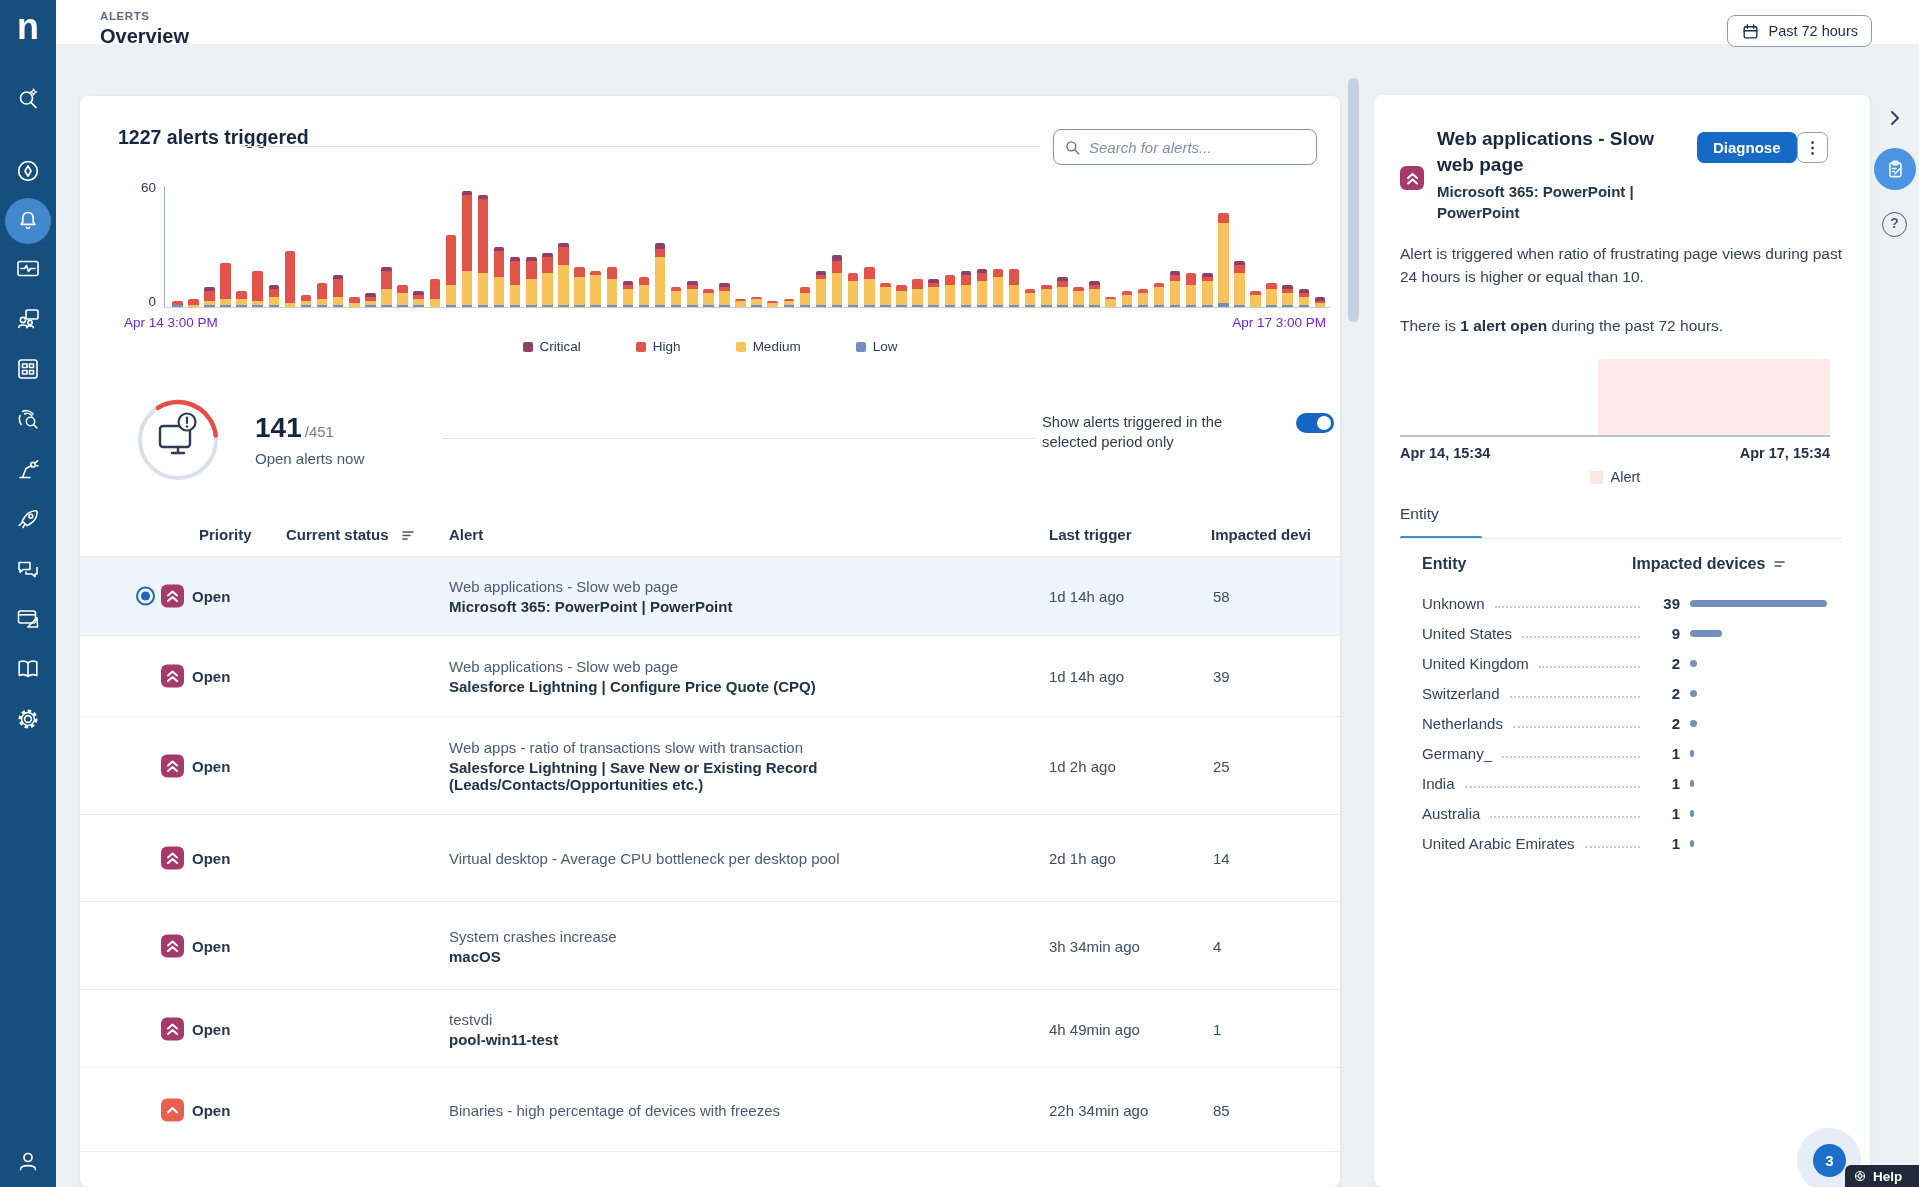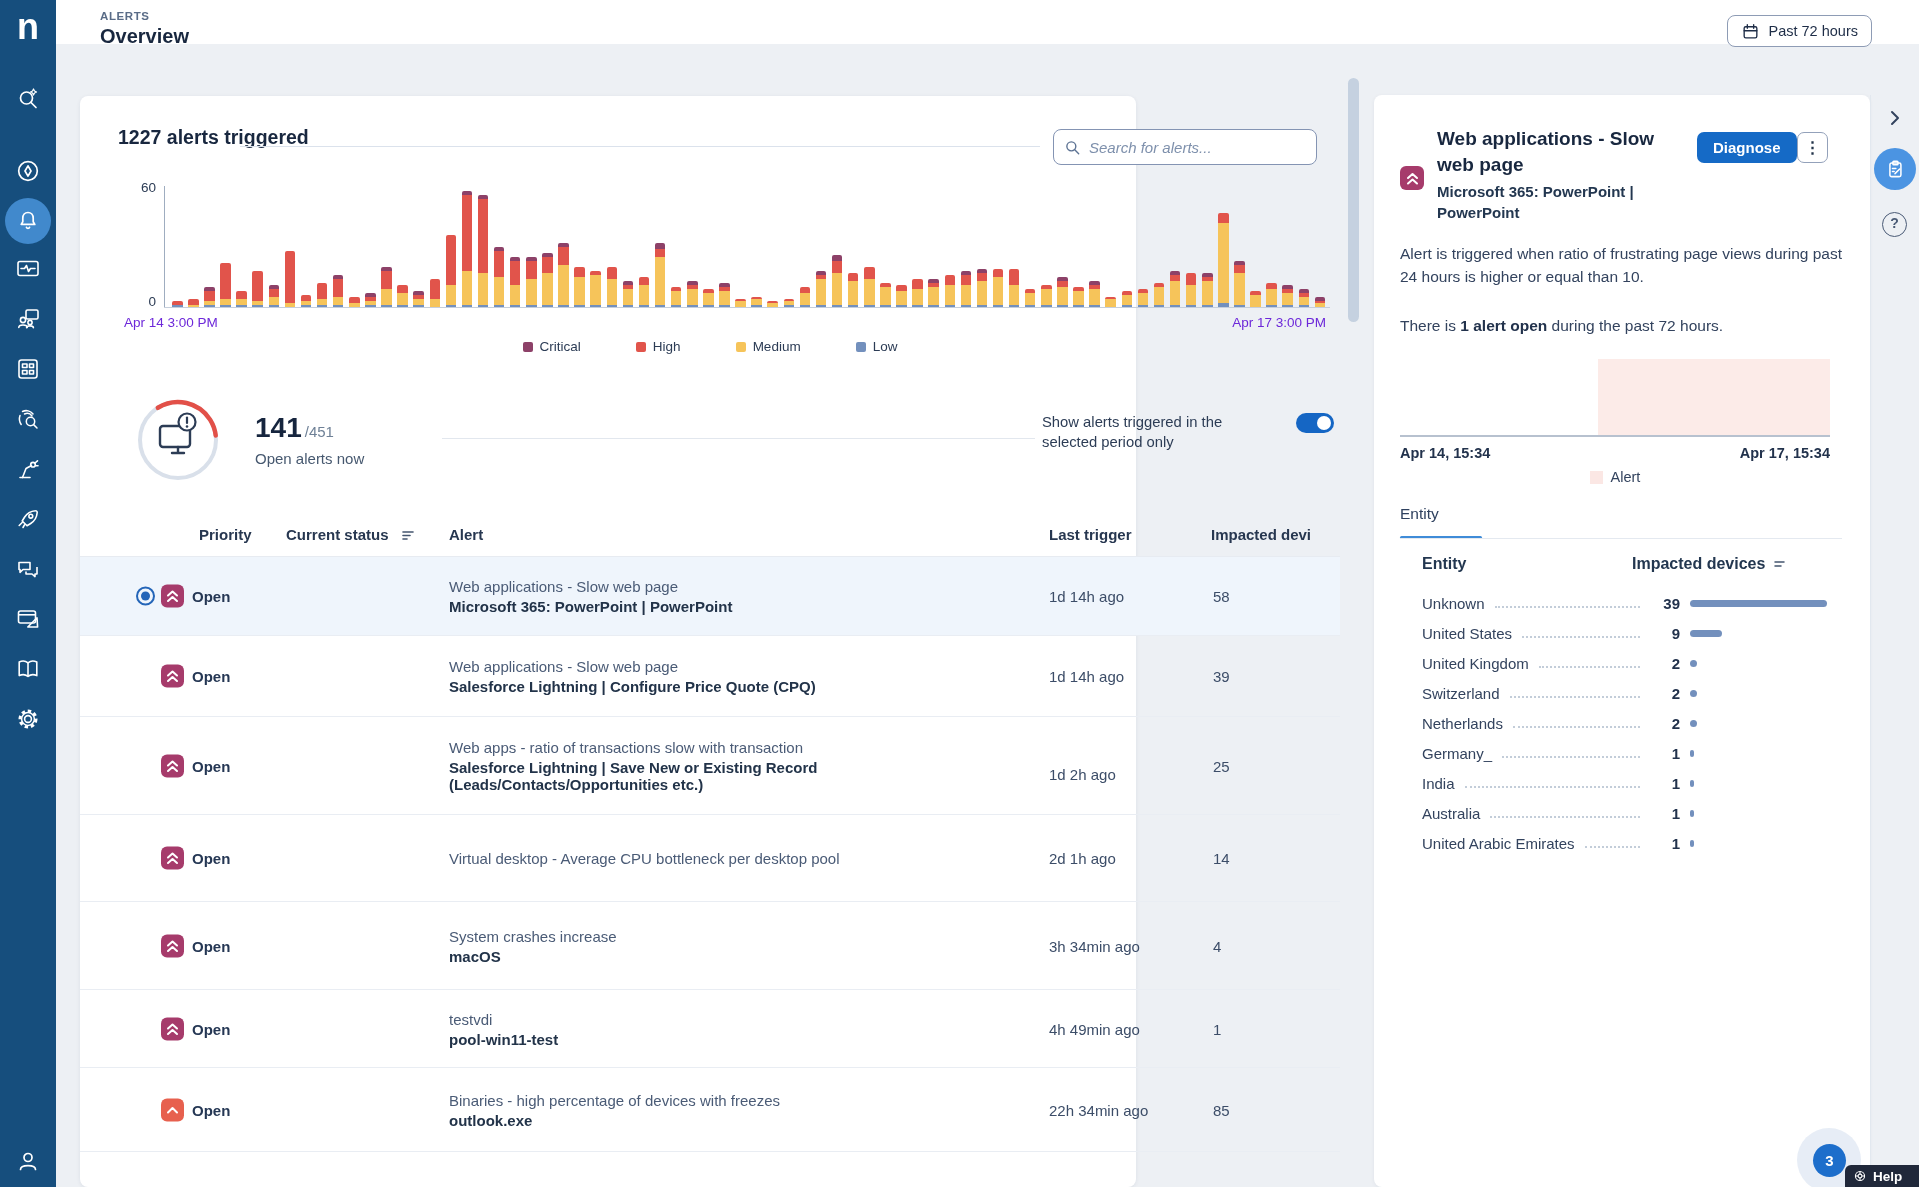--- a/index.html
+++ b/index.html
@@ -13,21 +13,21 @@
   .sb-icon { position:absolute; left:15px; width:26px; height:26px; cursor:pointer; }
   .active-circle { position:absolute; left:5px; top:198px; width:46px; height:46px; border-radius:50%; background:#4189cc; display:flex; align-items:center; justify-content:center; cursor:pointer; }
 
   
   .top-header { position:absolute; left:56px; top:0; right:0; height:44px; background:#fff; z-index:4; }
   .breadcrumb { position:absolute; left:44px; top:10px; font-size:11.5px; font-weight:700; letter-spacing:.6px; color:#5a6c87; }
   .page-title { position:absolute; left:44px; top:25px; font-size:20px; font-weight:700; color:#18273f; }
   .past-btn { position:absolute; right:47px; top:15px; height:32px; padding:0 13px; border:1.4px solid #8e9cb5; border-radius:8px; background:#fff; display:flex; align-items:center; gap:9px; font-size:14.5px; color:#1e2d47; cursor:pointer; }
 
   
-  .card { position:absolute; left:80px; top:96px; width:1056px; height:1091px; background:#fff; border-radius:8px; box-shadow:0 1px 4px rgba(24,39,75,.08); }
+  .card { position:absolute; left:80px; top:96px; width:1260px; height:1091px; background:#fff; border-radius:8px; box-shadow:0 1px 4px rgba(24,39,75,.08); }
   .card-title { position:absolute; left:38px; top:30px; font-size:19.5px; font-weight:700; color:#18273f; }
   .title-line { position:absolute; left:160px; top:50px; width:800px; border-top:1.5px solid #dbe2ec; }
   .search-box { position:absolute; left:973px; top:33px; width:264px; height:36px; border:1.4px solid #8494b3; border-radius:8px; display:flex; align-items:center; padding:0 10px; gap:8px; background:#fff; }
   .search-box input { border:none; outline:none; flex:1; font-size:15px; color:#40536f; font-family:"Liberation Sans",sans-serif; background:transparent; }
   .search-box input::placeholder { font-style:italic; color:#7e90ac; }
 
   
   .ylab { position:absolute; width:36px; text-align:right; font-size:13.5px; color:#2c3c55; }
   .yaxis { position:absolute; left:84px; top:90px; height:122px; border-left:1.6px solid #9fadc0; }
   .xaxis { position:absolute; left:84px; top:211px; width:1166px; border-top:1.6px solid #c6cfdc; }
@@ -785,21 +785,21 @@
               <polyline points="2,6 6.5,2 11,6"></polyline>
               <polyline points="2,11.5 6.5,7.5 11,11.5"></polyline>
             </svg>
           </span>
         </div>
         <div class="cell status" style="left: 112px;">Open</div>
         <div class="cell" style="left: 369px; width: 560px;">
           <div class="a-line1">Web apps - ratio of transactions slow with transaction</div>
           <div class="a-line2">Salesforce Lightning | Save New or Existing Record (Leads/Contacts/Opportunities etc.)</div>
         </div>
-        <div class="cell trigger" style="left: 969px; margin-top: 8px;">1d 2h ago</div>
+        <div class="cell trigger" style="left: 969px;">1d 2h ago</div>
         <div class="cell impacted" style="left: 1133px;">25</div>
       </div>
       <div class="trow" style="height: 87px;">
         <div class="cell" style="left: 81px;">
           <span class="badge critical">
             <svg width="13" height="13" viewBox="0 0 13 13" fill="none" stroke="#fff" stroke-width="2" stroke-linecap="round" stroke-linejoin="round">
               <polyline points="2,6 6.5,2 11,6"></polyline>
               <polyline points="2,11.5 6.5,7.5 11,11.5"></polyline>
             </svg>
           </span>
@@ -849,21 +849,20 @@
         <div class="cell" style="left: 81px;">
           <span class="badge high">
             <svg width="13" height="13" viewBox="0 0 13 13" fill="none" stroke="#fff" stroke-width="2" stroke-linecap="round" stroke-linejoin="round">
               <polyline points="2,9 6.5,4.5 11,9"></polyline>
             </svg>
           </span>
         </div>
         <div class="cell status" style="left: 112px;">Open</div>
         <div class="cell" style="left: 369px; width: 560px;">
           <div class="a-line1">Binaries - high percentage of devices with freezes</div>
-          <div class="a-line2">outlook.exe</div>
         </div>
         <div class="cell trigger" style="left: 969px;">22h 34min ago</div>
         <div class="cell impacted" style="left: 1133px;">85</div>
       </div>
     </div>
 </section>
 
 <div class="scroll-thumb"></div>
 
 <section class="panel">

